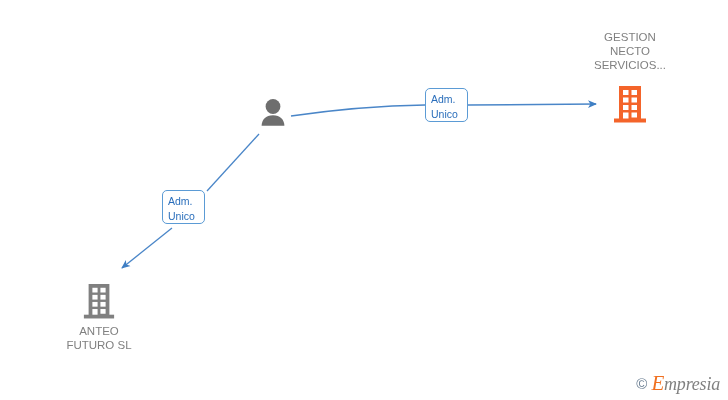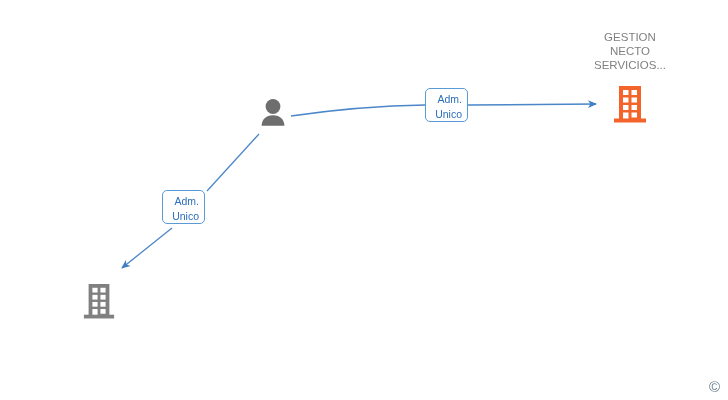--- a/index.html
+++ b/index.html
@@ -36,21 +36,21 @@
   }
   .rel-box {
     position: absolute;
     border: 1.3px solid #5b9bd5;
     border-radius: 5px;
     background: #ffffff;
     color: #2a6ebb;
     font-size: 10.5px;
     line-height: 15px;
     font-family: "Liberation Sans", sans-serif;
-    text-align: right;
+    text-align: left;
     padding: 3px 5px 4px 5px;
     box-sizing: border-box;
     white-space: pre-line;
     user-select: none;
   }
   .icon-wrap {
     position: absolute;
   }
   .watermark {
     position: absolute;
@@ -137,24 +137,27 @@
       <rect x="19.5" y="6" width="5.5" height="5" fill="#ffffff"></rect>
       <rect x="11" y="13.5" width="5.5" height="5" fill="#ffffff"></rect>
       <rect x="19.5" y="13.5" width="5.5" height="5" fill="#ffffff"></rect>
       <rect x="11" y="21" width="5.5" height="5" fill="#ffffff"></rect>
       <rect x="19.5" y="21" width="5.5" height="5" fill="#ffffff"></rect>
       <rect x="11" y="28.5" width="5.5" height="6" fill="#ffffff"></rect>
       <rect x="19.5" y="28.5" width="5.5" height="5" fill="#ffffff"></rect>
     </svg>
   </div>
 
+  <div class="node-label" style="left:44px; top:324px; width:110px;">ANTEO
+FUTURO SL</div>
 
   <div class="rel-box" style="left:425px; top:88px; width:43px; height:34px;">Adm.
 Unico</div>
 
   <div class="rel-box" style="left:162px; top:190px; width:43px; height:34px;">Adm.
 Unico</div>
 
   <div class="watermark">
     <span class="wm-c">©</span>
+    <span class="wm-text"><span class="wm-first">E</span><span>mpresia</span></span>
   </div>
 
 </div>
 
 </body></html>

